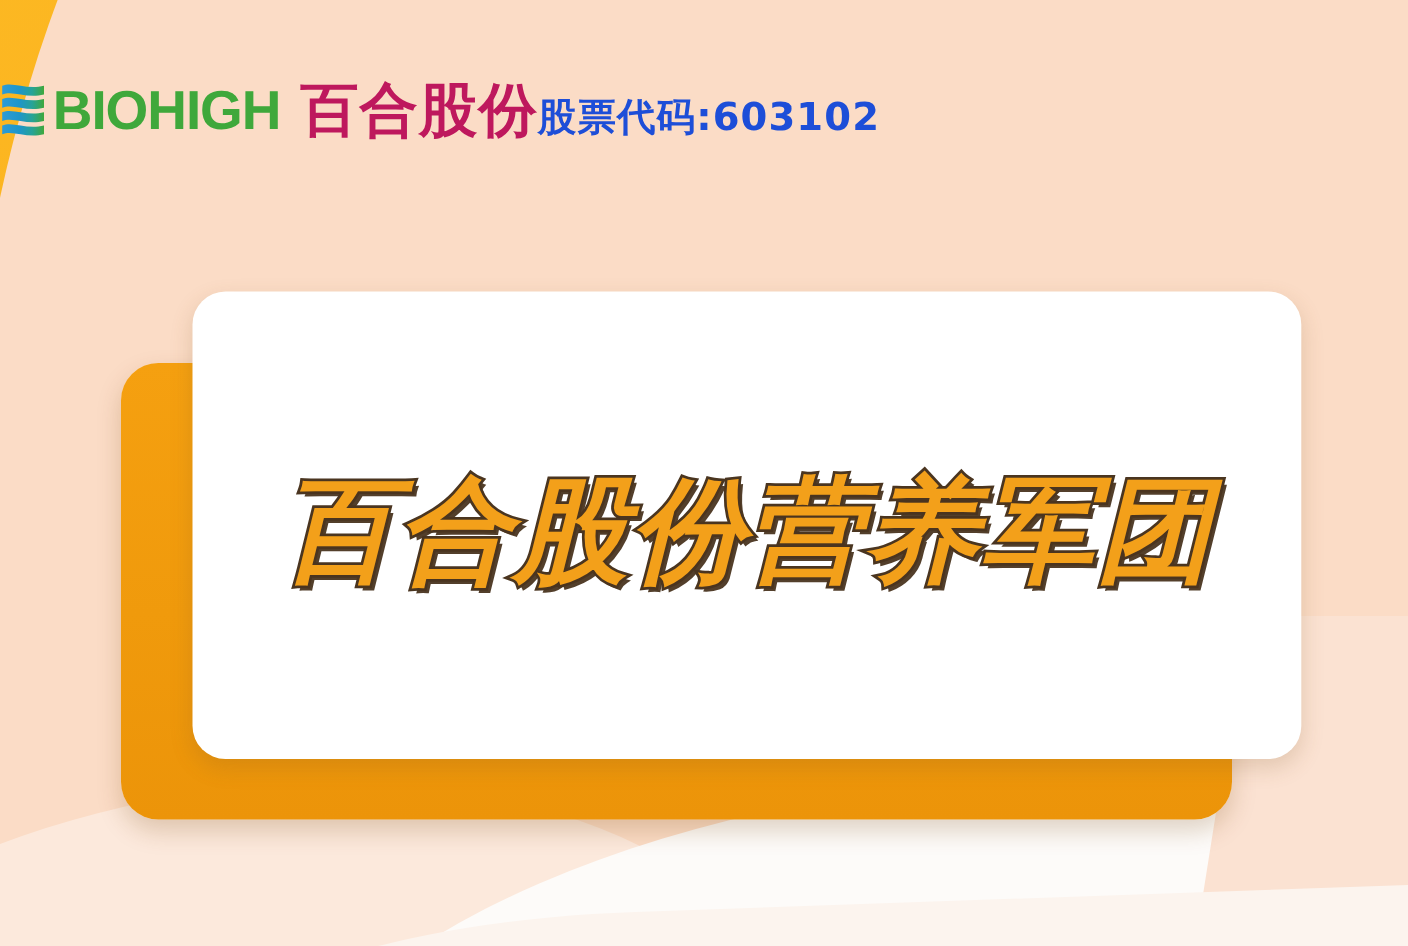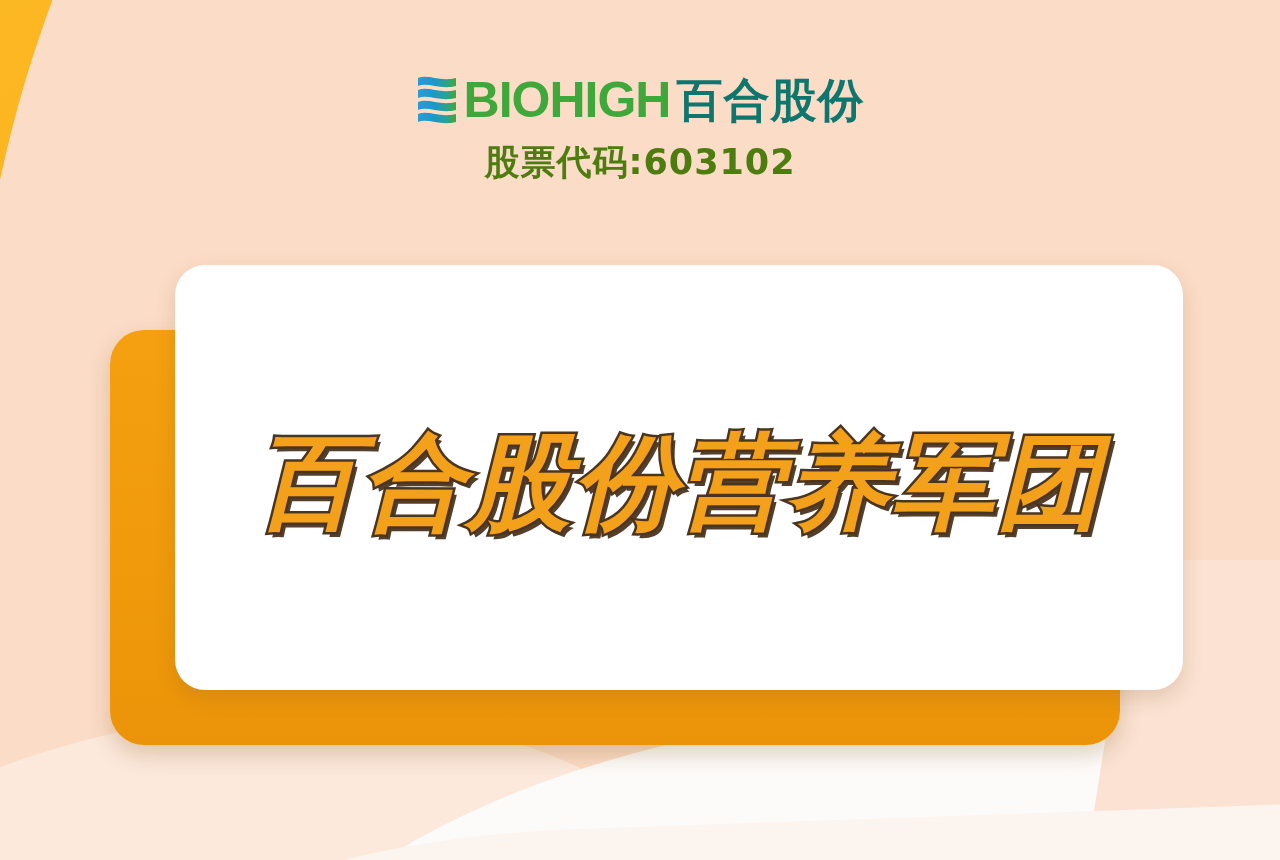--- a/index.html
+++ b/index.html
@@ -98,51 +98,51 @@
     border-radius:400px 0 0 0 / 120px 0 0 0;
     transform:rotate(-2deg);
   }
 
   
   .header {
     position:absolute;
     left:0; top:72px;
     width:1280px;
     display:flex;
-    flex-direction:column;
-    align-items:center;
+    flex-direction:row;
   }
   .brand-row {
     display:flex;
     align-items:center;
     gap:6px;
     height:56px;
   }
   .brand-mark { width:46px; height:50px; display:block; margin-right:-4px; }
   .brand-latin {
     font-size:50px;
     font-weight:bold;
     letter-spacing:-1px;
     color:#3FA83B;
     line-height:1;
     font-family:"Liberation Sans",sans-serif;
   }
   .brand-cn {
-    font-size:46px;
-    font-weight:bold;
-    color:#0f766e;
+    font-size:53px;
+    font-weight:bold;
+    color:#be185d;
     line-height:1;
+    margin-left:12px;
     letter-spacing:1px;
     font-family:"DejaVu Sans",sans-serif;
   }
   .ticker {
     margin-top:11px;
     font-size:35px;
     font-weight:bold;
-    color:#4d7c0f;
+    color:#1d4ed8;
     letter-spacing:1px;
     font-family:"DejaVu Sans",sans-serif;
   }
 
   
   .card-orange {
     position:absolute;
     left:110px; top:330px;
     width:1010px; height:415px;
     background:linear-gradient(180deg,#F5A010 0%,#F09A0C 55%,#EC9409 100%);

